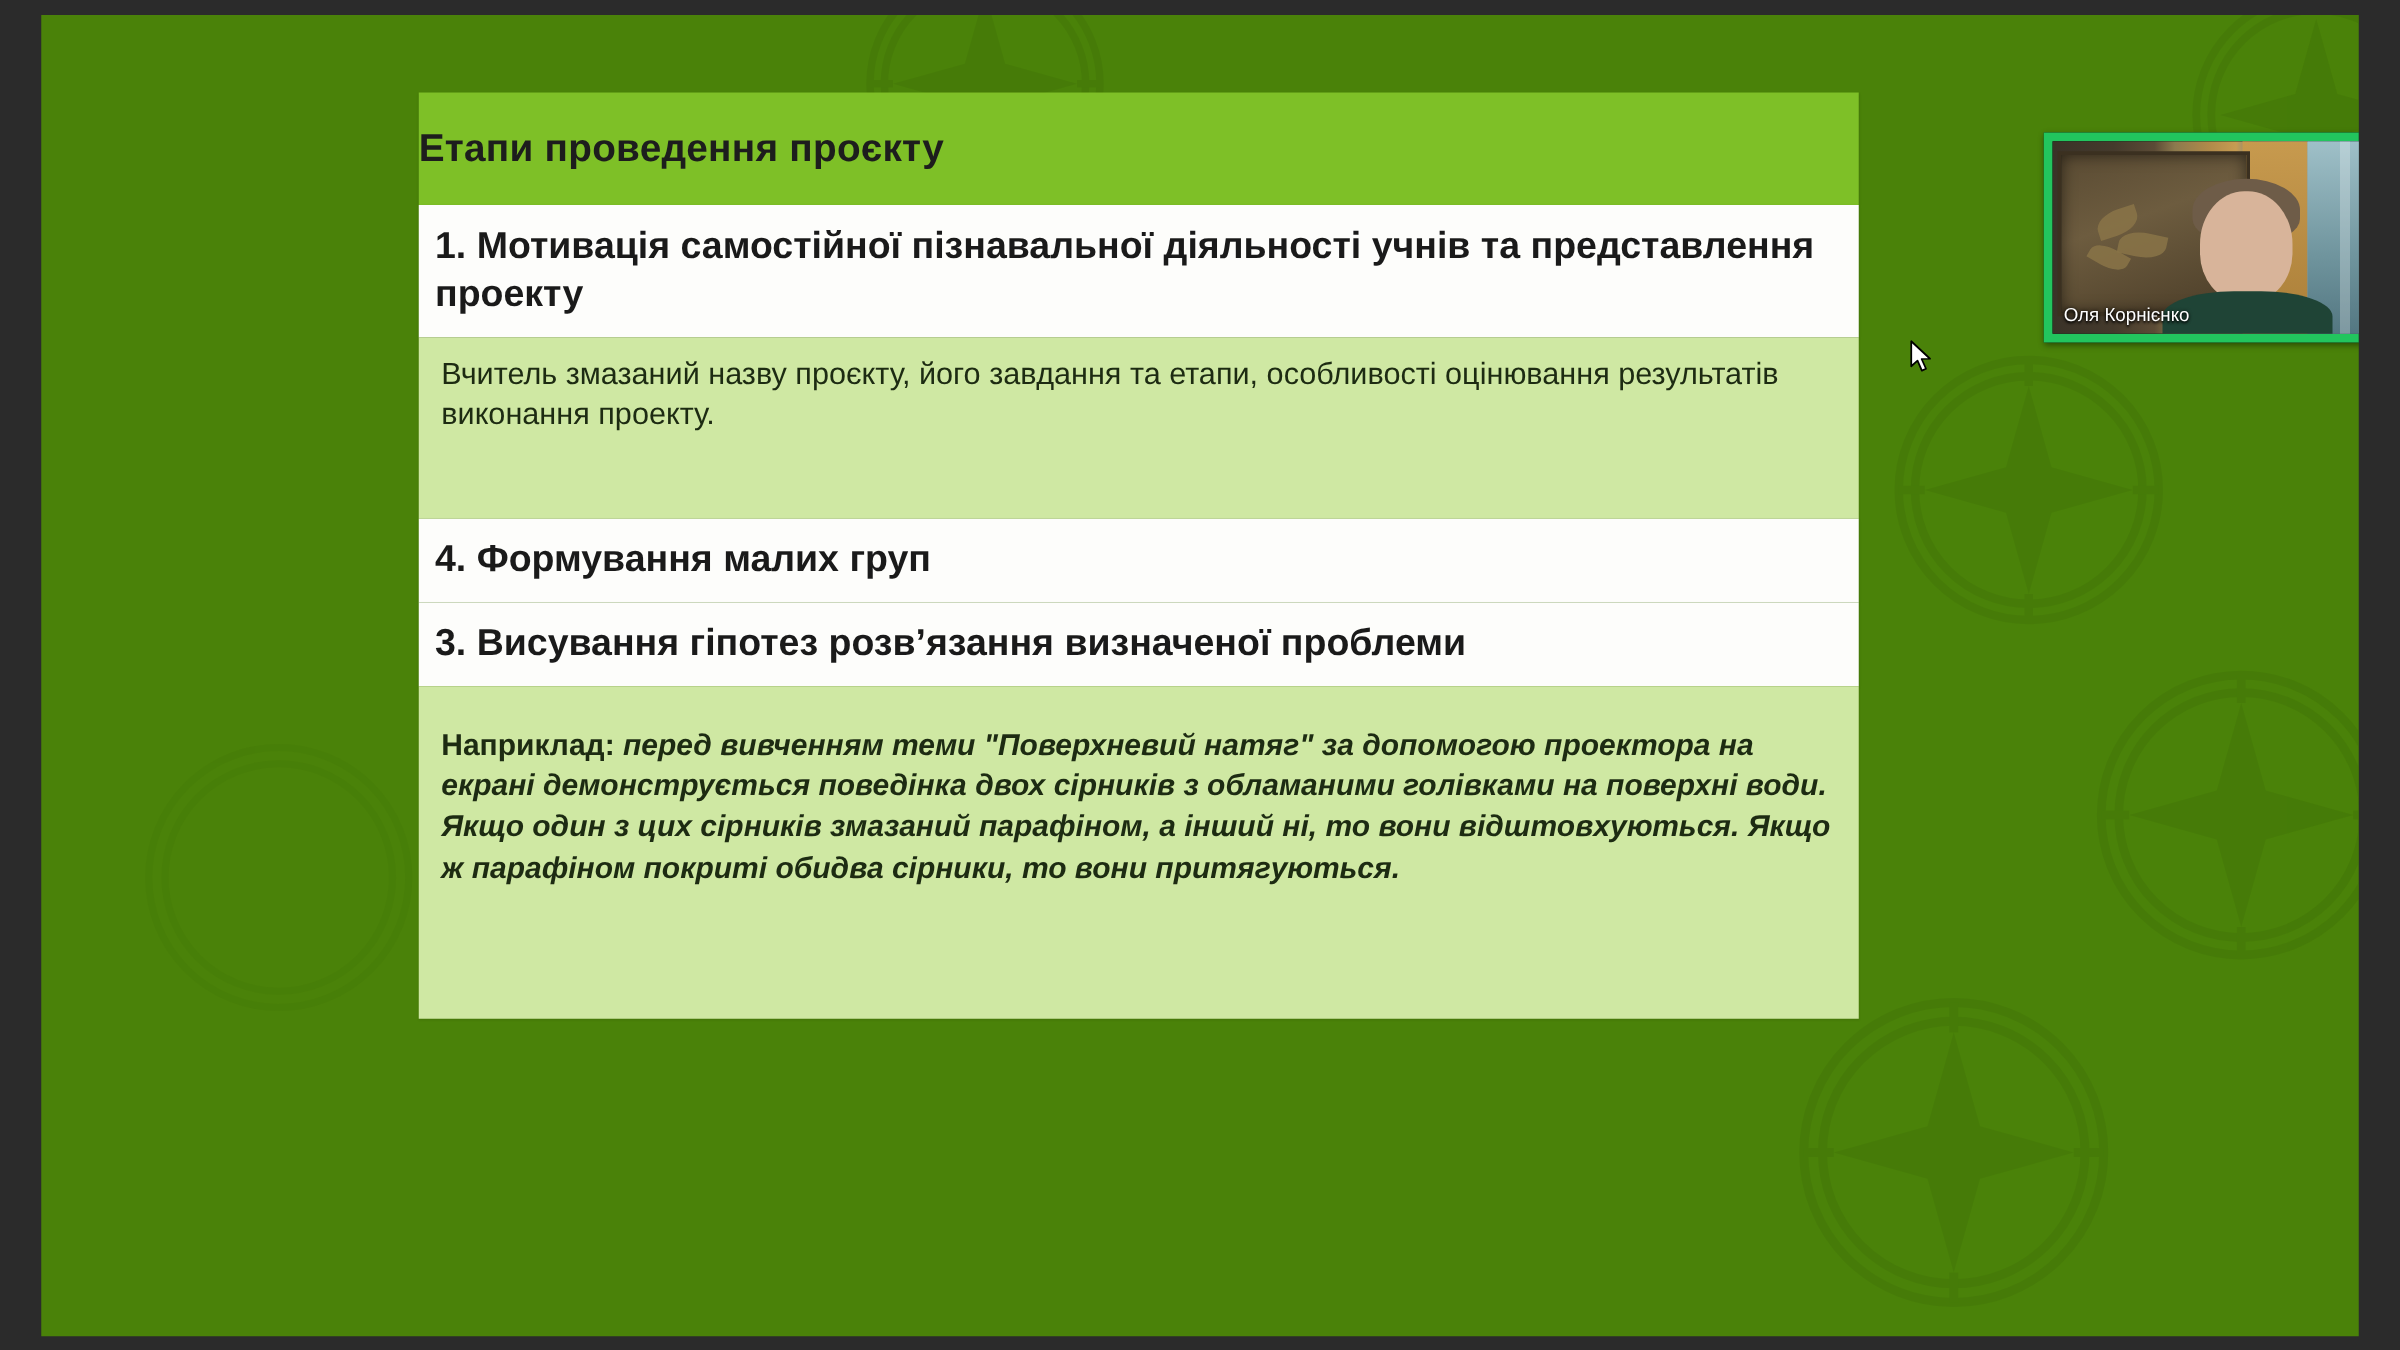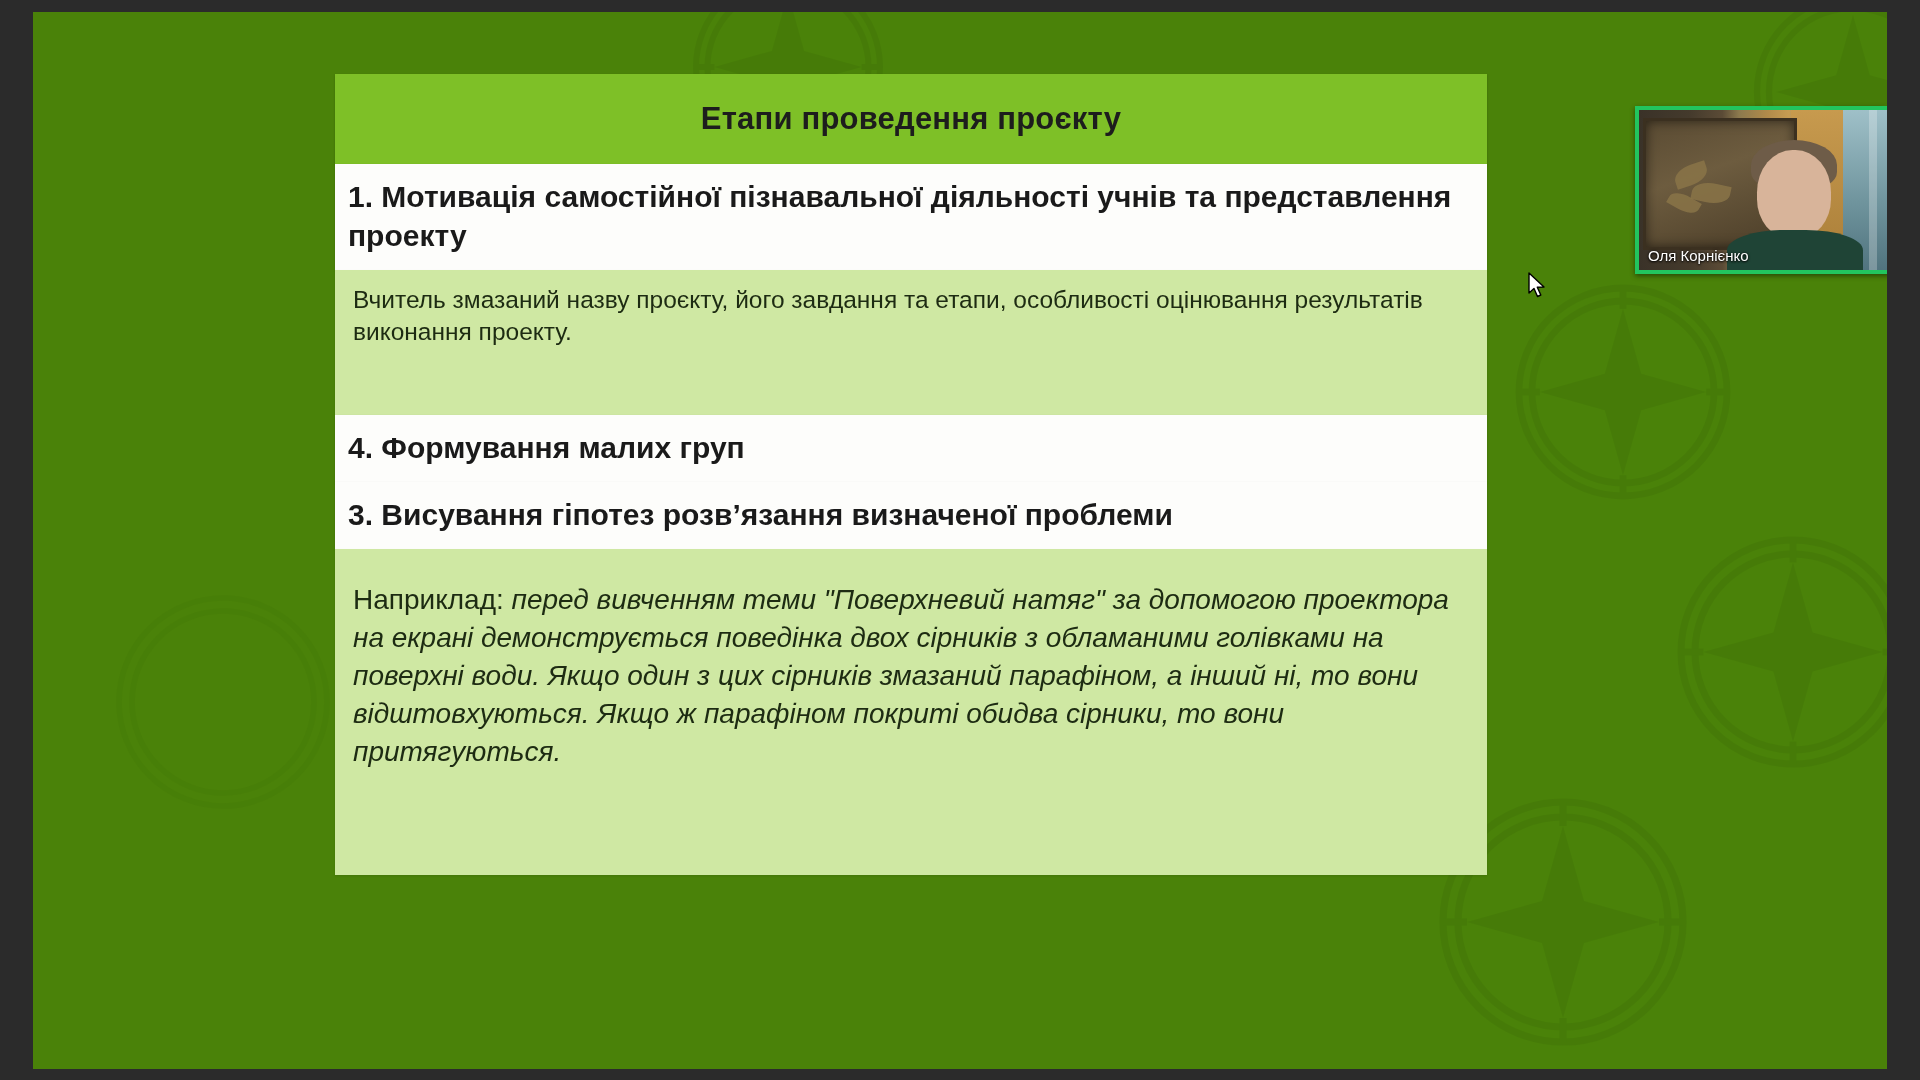--- a/index.html
+++ b/index.html
@@ -48,21 +48,21 @@
     top: 62px;
     width: 1152px;
     height: 920px;
   }
 
   .slide-title-bar {
     height: 90px;
     background: #7ec027;
     display: flex;
     align-items: center;
-    justify-content: center;
+    justify-content: flex-start;
     box-shadow: 0 1px 2px rgba(0,0,0,0.18);
   }
   .slide-title-bar .t {
     color: #1d1d1d;
     font-size: 31px;
     font-weight: bold;
     letter-spacing: 0.2px;
   }
 
   .row-head {
@@ -86,38 +86,39 @@
   }
   .row-body .t {
     display: block;
     color: #1d2b12;
     font-size: 24.5px;
     line-height: 1.32;
     padding: 14px 18px 14px 18px;
   }
   .row-body.italic .t {
     font-style: italic;
-    font-size: 28px;
+    font-size: 24px;
     line-height: 1.36;
+    font-weight: bold;
   }
   .row-body .lead-normal { font-style: normal; }
 
   .sp-1 { height: 52px; }
   .sp-2 { height: 60px; }
   .sp-3 { height: 90px; }
 
   
   #webcam-tile {
     position: absolute;
     left: 1602px;
     top: 94px;
     width: 286px;
     height: 168px;
     background: #0b0b0b;
-    border: 4px solid #22c55e;
+    border: 7px solid #22c55e;
     box-sizing: border-box;
     overflow: hidden;
     box-shadow: 0 2px 5px rgba(0,0,0,0.45);
   }
   #webcam-video {
     position: absolute;
     inset: 0;
     background:
       linear-gradient(90deg,
         #3a3228 0%, #443a2c 18%, #5b4b36 30%,

